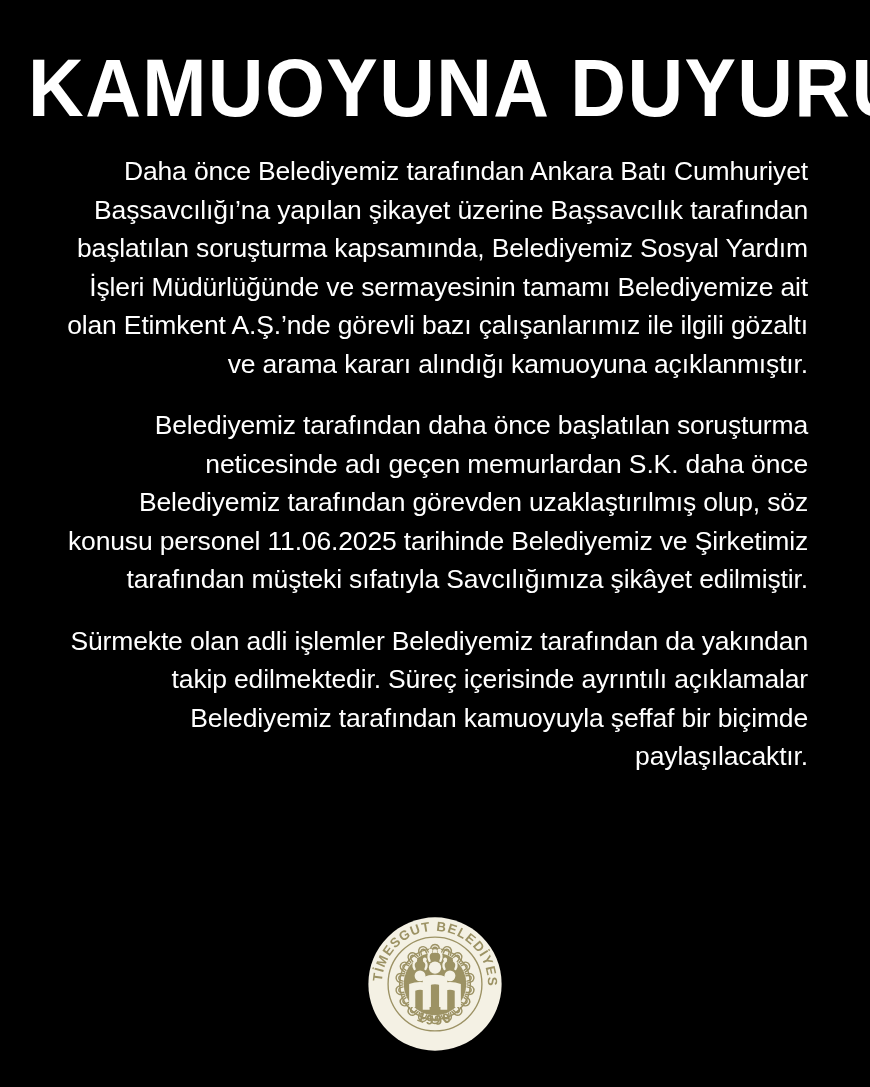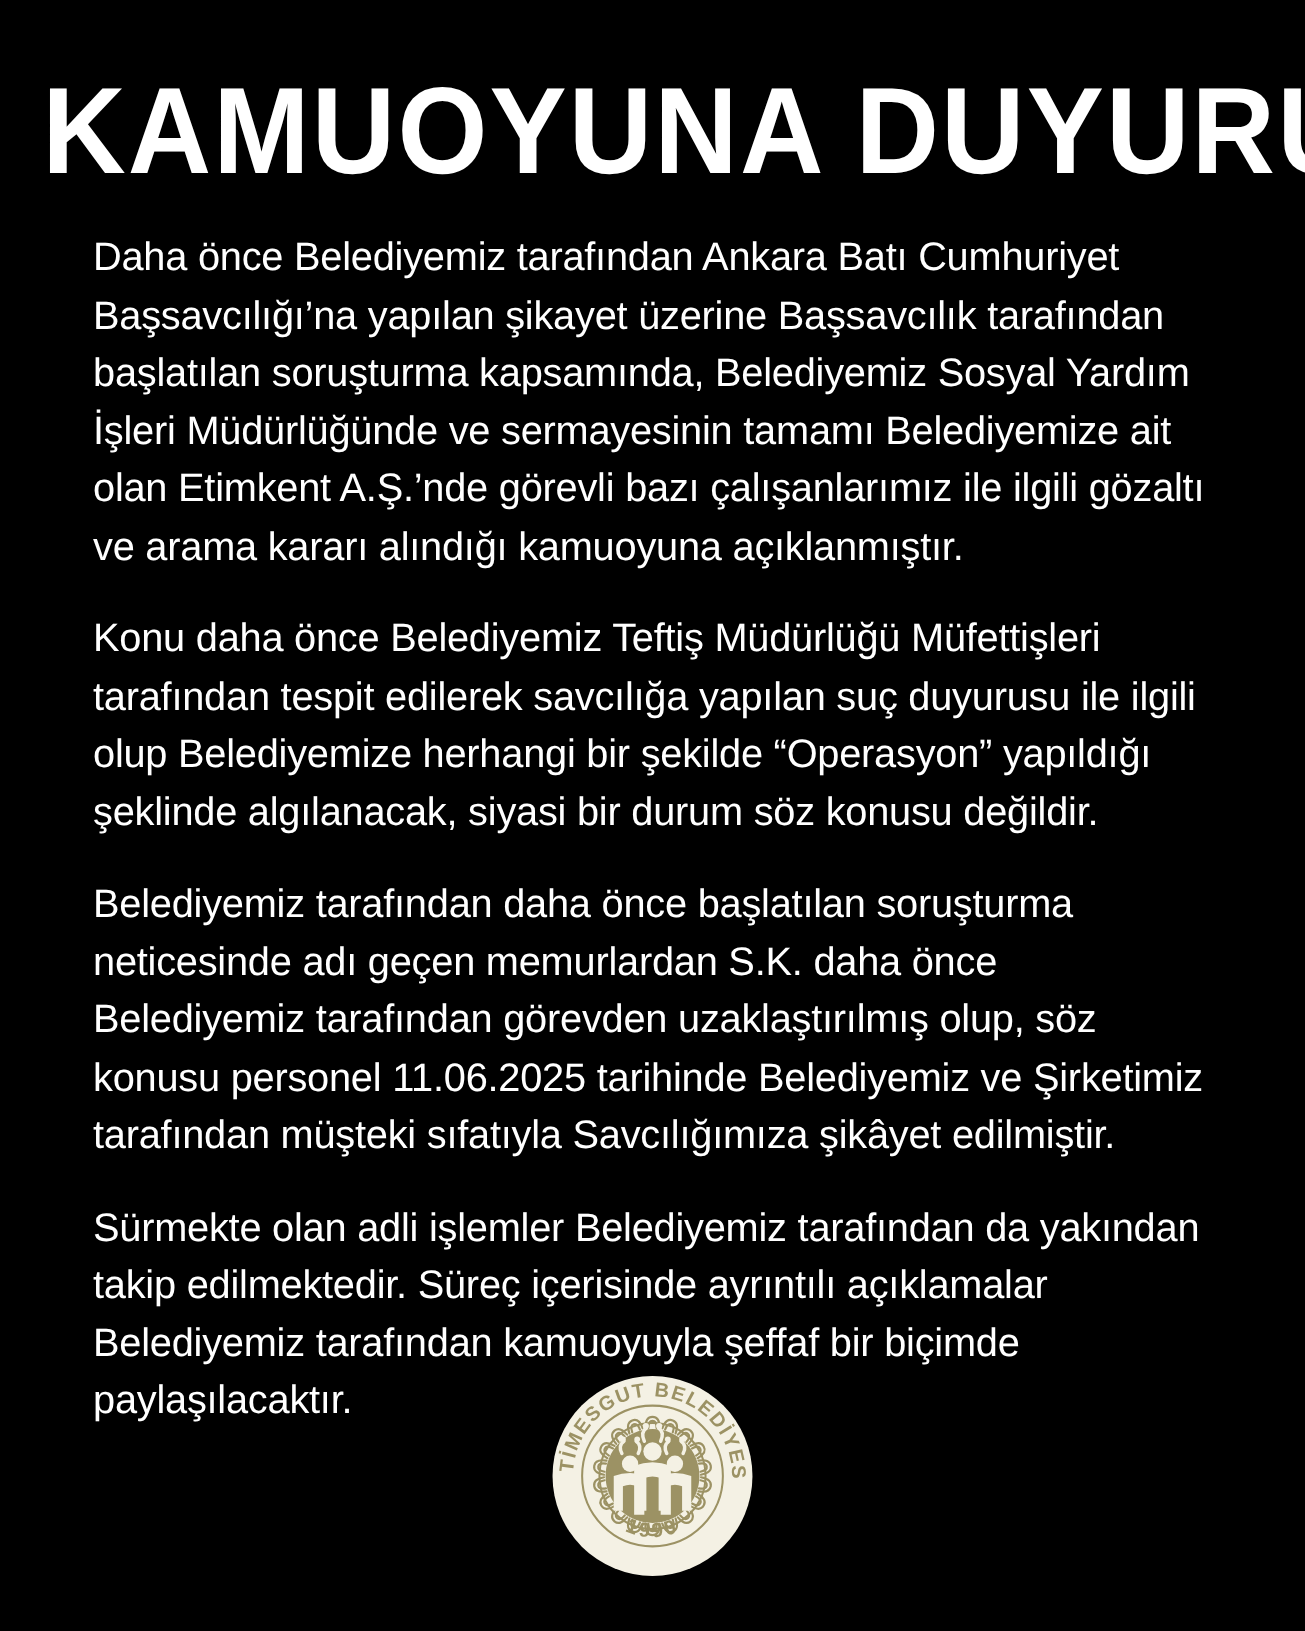--- a/index.html
+++ b/index.html
@@ -41,21 +41,21 @@
     white-space: nowrap;
     margin: 0;
   }
 
   
   .body-copy {
     position: absolute;
     top: 152px;
     left: 62px;
     width: 746px;
-    text-align: left;
+    text-align: right;
   }
   .para {
     color: #ffffff;
     font-family: "Liberation Sans", sans-serif;
     font-weight: 400;
     font-size: 26.5px;
     line-height: 38.5px;
     letter-spacing: -0.15px;
     margin: 0 0 23px 0;
     text-rendering: optimizeLegibility;
@@ -81,21 +81,20 @@
 <body>
 
 <div class="poster">
 
   <div class="title-wrap">
     <h1 class="title">KAMUOYUNA DUYURU</h1>
   </div>
 
   <div class="body-copy">
     <p class="para">Daha önce Belediyemiz tarafından Ankara Batı Cumhuriyet Başsavcılığı’na yapılan şikayet üzerine Başsavcılık tarafından başlatılan soruşturma kapsamında, Belediyemiz Sosyal Yardım İşleri Müdürlüğünde ve sermayesinin tamamı Belediyemize ait olan Etimkent A.Ş.’nde görevli bazı çalışanlarımız ile ilgili gözaltı ve arama kararı alındığı kamuoyuna açıklanmıştır.</p>
-    <p class="para">Konu daha önce Belediyemiz Teftiş Müdürlüğü Müfettişleri tarafından tespit edilerek savcılığa yapılan suç duyurusu ile ilgili olup Belediyemize herhangi bir şekilde “Operasyon” yapıldığı şeklinde algılanacak, siyasi bir durum söz konusu değildir.</p>
     <p class="para">Belediyemiz tarafından daha önce başlatılan soruşturma neticesinde adı geçen memurlardan S.K. daha önce Belediyemiz tarafından görevden uzaklaştırılmış olup, söz konusu personel 11.06.2025 tarihinde Belediyemiz ve Şirketimiz tarafından müşteki sıfatıyla Savcılığımıza şikâyet edilmiştir.</p>
     <p class="para">Sürmekte olan adli işlemler Belediyemiz tarafından da yakından takip edilmektedir. Süreç içerisinde ayrıntılı açıklamalar Belediyemiz tarafından kamuoyuyla şeffaf bir biçimde paylaşılacaktır.</p>
   </div>
 
   <div class="logo-wrap">
     <span class="logo">
       <svg viewBox="0 0 200 200" width="136" height="136" role="img" aria-label="Etimesgut Belediyesi">
         <defs>
           <path id="ringPath" d="M 100,100 m -78,0 a 78,78 0 1,1 156,0" fill="none"></path>
           <path id="yearPath" d="M 100,100 m -60,0 a 60,60 0 1,0 120,0" fill="none"></path>

